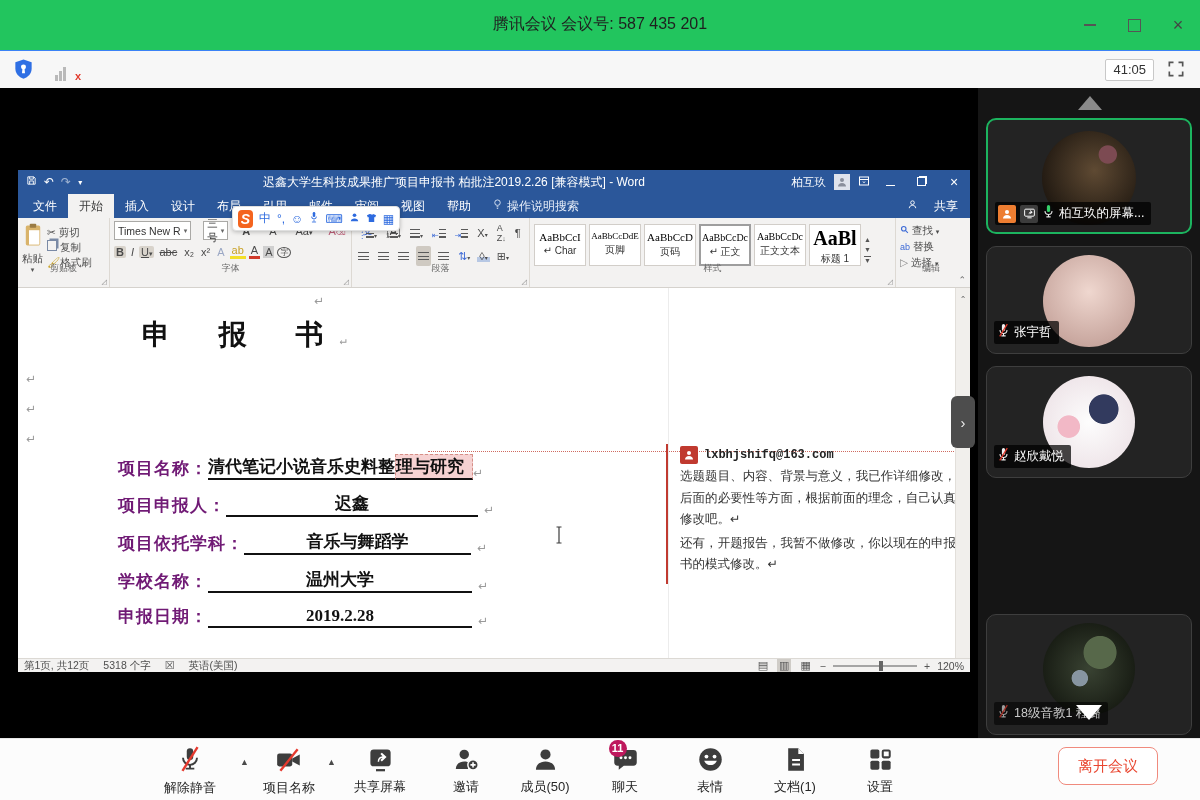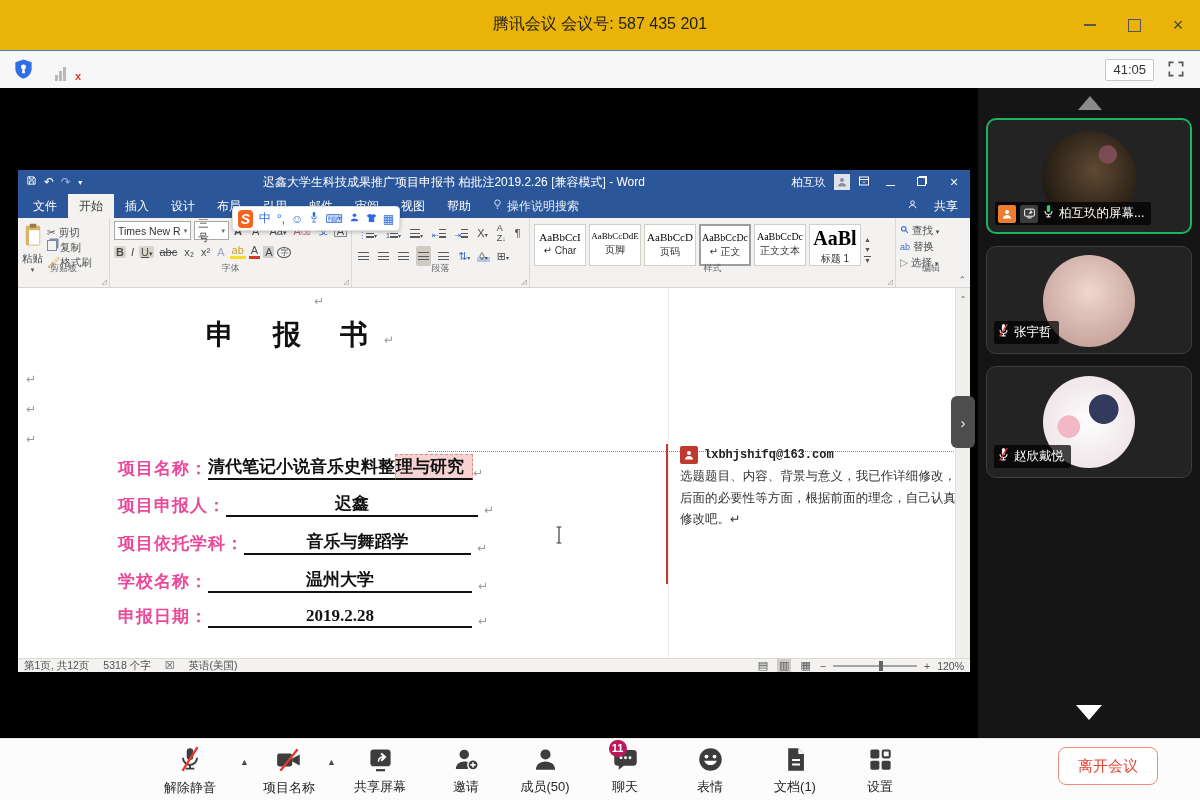--- a/index.html
+++ b/index.html
@@ -1,19 +1,19 @@
 <!DOCTYPE html>
 <html><head>
 <meta charset="utf-8">
 <style>
   html,body{margin:0;padding:0;width:1200px;height:800px;overflow:hidden;
     font-family:"Liberation Sans","DejaVu Sans",sans-serif;background:#fff;}
   .abs{position:absolute;}
   
-  #titlebar{left:0;top:0;width:1200px;height:50px;background:#eab308;border-bottom:1px solid #3b82f6;}
+  #titlebar{left:0;top:0;width:1200px;height:50px;background:#22c55e;border-bottom:1px solid #3b82f6;}
   #mtitle{left:0;right:0;top:14px;text-align:center;font-size:16px;color:#1f1f1f;}
   .winbtn{top:0;width:44px;height:50px;display:flex;align-items:center;justify-content:center;color:#444;cursor:pointer;}
   .ic-minbar{width:12px;height:2px;background:#555;display:inline-block;}
   .ic-maxbox{width:11px;height:11px;border:1.6px solid #555;display:inline-block;}
   #quickbar{left:0;top:51px;width:1200px;height:37px;background:#f7f7f7;border-bottom:1px solid #e3e3e3;}
   #timerbox{right:46px;top:8px;height:20px;padding:0 7px;border:1px solid #c8c8c8;background:#fff;
     font-size:13px;color:#333;line-height:20px;border-radius:2px;}
   .sigbar{display:inline-block;width:3px;background:#b9b9b9;margin-right:1px;vertical-align:bottom;}
   
   #main{left:0;top:88px;width:978px;height:650px;background:#000;overflow:hidden;}
@@ -46,24 +46,24 @@
   .ssample{font-family:"Liberation Serif","DejaVu Serif",serif;font-size:11px;margin-top:6px;white-space:nowrap;}
   .sname{font-size:10px;color:#333;margin-top:2px;white-space:nowrap;}
   #sogou{left:214px;top:36px;width:168px;height:25px;background:#fff;border:1px solid #e0e0e0;border-radius:4px;
      box-shadow:0 1px 4px rgba(0,0,0,.25);display:flex;align-items:center;gap:6px;padding:0 5px;box-sizing:border-box;z-index:9;}
   #sogou .sico{color:#2e6bdf;font-size:12px;}
   #slogo{width:18px;height:18px;background:#f4641e;border-radius:4px;color:#fff;font-weight:bold;font-style:italic;
      font-size:14px;text-align:center;line-height:18px;}
   
   #docarea{left:0;top:118px;width:938px;height:370px;background:#fff;overflow:hidden;}
   .pilcrow{color:#9a9a9a;font-size:12px;}
-  #doctitle{left:132px;top:28px;width:300px;text-align:center;font-family:Liberation Serif, serif;
+  #doctitle{left:124px;top:28px;width:300px;font-family:Liberation Mono, monospace;
      font-weight:bold;font-size:28px;letter-spacing:16px;color:#111;white-space:nowrap;}
   .frow{position:absolute;left:100px;display:flex;align-items:flex-end;white-space:nowrap;}
-  .flabel{font-size:17px;font-weight:bold;color:#ec4899;letter-spacing:1px;}
+  .flabel{font-size:17px;font-weight:bold;color:#701a75;letter-spacing:1px;}
   .fval{font-size:17px;font-weight:bold;color:#111;border-bottom:2px solid #111;text-align:center;}
   .hl{background:#f6d2d2;border:1px dashed #d68f87;border-bottom:2px solid #111;padding-right:8px;}
   .vsep{left:650px;top:0;width:1px;height:370px;background:#ececec;}
   #cmline{left:410px;top:163px;width:530px;border-top:1px dotted #cf6a60;}
   #cmbar{left:648px;top:156px;width:2px;height:140px;background:#c03a30;}
   #comment{left:662px;top:158px;width:276px;}
   #cmhead{display:flex;align-items:center;gap:6px;}
   #cmauthor{font-family:"Liberation Mono","DejaVu Sans Mono",monospace;font-size:12px;font-weight:bold;color:#222;}
   .cmp{font-size:12.5px;line-height:21.5px;color:#333;margin:2px 0 0;text-align:justify;}
   #cursorI{left:536px;top:238px;}
@@ -205,21 +205,21 @@
         <div style="padding-top:4px;">
           <div class="mini"><span>✂</span> <span>剪切</span></div>
           <div class="mini"><span style="display:inline-block;width:8px;height:9px;border:1px solid #7a8aa5;box-shadow:2px -2px 0 -0.5px #7a8aa5;"></span> <span>复制</span></div>
           <div class="mini"><span style="color:#c9a227;">🖌</span><span>格式刷</span></div>
         </div>
         <div class="glabel">剪贴板</div>
         <div class="launcher">◿</div>
       </div>
 
       <div class="group" style="width:242px;">
-        <div style="display:flex;align-items:center;gap:3px;">
+        <div style="display:flex;align-items:center;gap:12px;">
           <span class="fbox" style="width:88px;">
               <span style="overflow:hidden;white-space:nowrap;">Times New R</span>
               <span style="margin-left:auto;font-size:7px;color:#666;">▾</span>
             </span>
           <span class="fbox" style="width:40px;">
               <span>三号</span>
               <span style="margin-left:auto;font-size:7px;color:#666;">▾</span>
             </span>
           <span class="ric"><b>A</b><sup style="font-size:6px;">▴</sup></span>
           <span class="ric">A<sup style="font-size:6px;">▾</sup></span>
@@ -379,20 +379,21 @@
         <div id="cmhead">
           <span class="badge" style="background:#c0392f;">
             <svg width="12" height="12" viewBox="0 0 24 24" fill="#fff">
                 <circle cx="12" cy="8" r="4"></circle>
                 <path d="M4 21c0-4.5 3.5-7 8-7s8 2.5 8 7z"></path>
               </svg>
           </span>
           <span id="cmauthor">lxbhjshifq@163.com</span>
         </div>
         <p class="cmp">选题题目、内容、背景与意义，我已作详细修改，后面的必要性等方面，根据前面的理念，自己认真修改吧。↵</p>
+        <p class="cmp">还有，开题报告，我暂不做修改，你以现在的申报书的模式修改。↵</p>
       </div>
       <div class="abs" id="cursorI">
         <svg width="10" height="18" viewBox="0 0 10 18" fill="none" stroke="#3c3c3c" stroke-width="1.2">
             <path d="M2.5 1h5M5 1v16M2.5 17h5"></path>
           </svg>
       </div>
     </div>
 
     <div class="abs" id="wscroll">
       <span style="font-size:8px;color:#666;">⌃</span>
@@ -468,20 +469,32 @@
             <rect x="9" y="2" width="6" height="13" rx="3" fill="#f0f0f0"></rect>
             <path d="M5.5 13a6.5 6.5 0 0 0 13 0" fill="none" stroke="#f0f0f0" stroke-width="2"></path>
             <path d="M12 20v4M8 24h8" stroke="#f0f0f0" stroke-width="2"></path>
             <path d="M5 25L19 2" stroke="#e23b2e" stroke-width="2.4"></path>
           </svg></span>
       <span class="pname">赵欣戴悦</span>
     </div>
   </div>
 
 
+  <div class="tile" style="top:526px;height:121px;">
+    <div class="avatar" style="top:8px;width:92px;height:92px;background:radial-gradient(circle at 62% 32%,#57684a 0 19%,transparent 20%),radial-gradient(circle at 40% 60%,#8795a1 0 10%,transparent 11%),radial-gradient(circle,#394232,#161a12 78%);"></div>
+    <div class="namebar" style="background:rgba(0,0,0,.55);">
+      <span style="opacity:.7;"><svg width="13" height="15" viewBox="0 0 24 28">
+            <rect x="9" y="2" width="6" height="13" rx="3" fill="#d8d8d8"></rect>
+            <path d="M5.5 13a6.5 6.5 0 0 0 13 0" fill="none" stroke="#d8d8d8" stroke-width="2"></path>
+            <path d="M12 20v4M8 24h8" stroke="#d8d8d8" stroke-width="2"></path>
+            <path d="M5 25L19 2" stroke="#e23b2e" stroke-width="2.4"></path>
+          </svg></span>
+      <span class="pname" style="color:#c9c9c9;">18级音教1 程璐</span>
+    </div>
+  </div>
 
   <div class="abs tri-down" style="left:98px;top:617px;"></div>
 </div>
 
 <div class="abs" id="bottombar">
   <div class="ctl" style="left:155px;">
     <span><svg width="26" height="28" viewBox="0 0 24 26">
           <rect x="9" y="2" width="6" height="11" rx="3" fill="#3d3d3d"></rect>
           <path d="M5.5 11a6.5 6.5 0 0 0 13 0" fill="none" stroke="#3d3d3d" stroke-width="1.8"></path>
           <path d="M12 17.5v3.5M8 21h8" stroke="#3d3d3d" stroke-width="1.8"></path>

